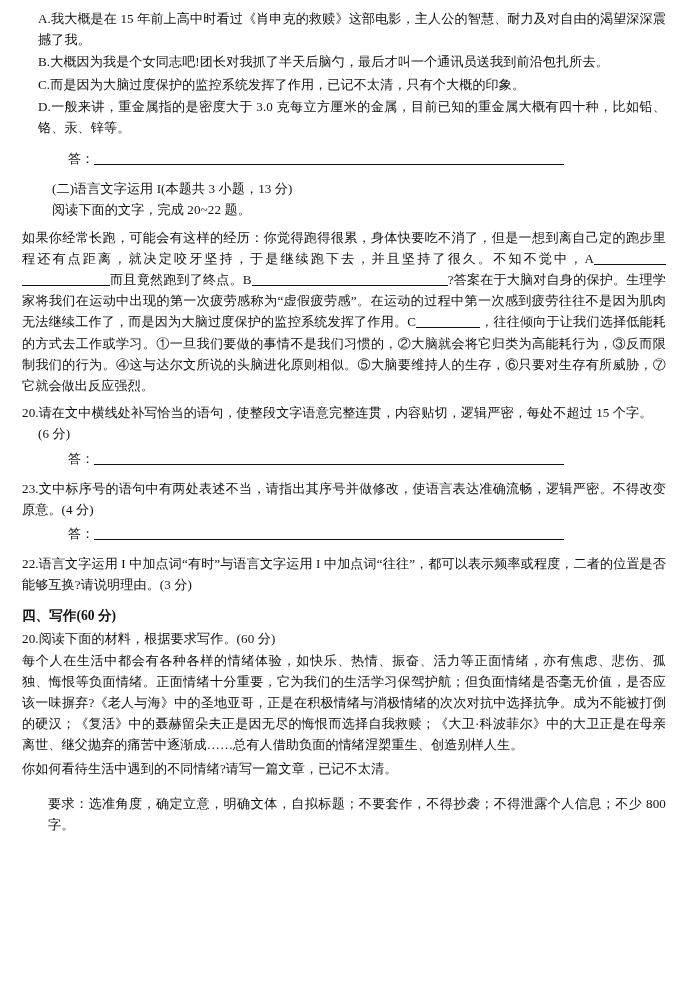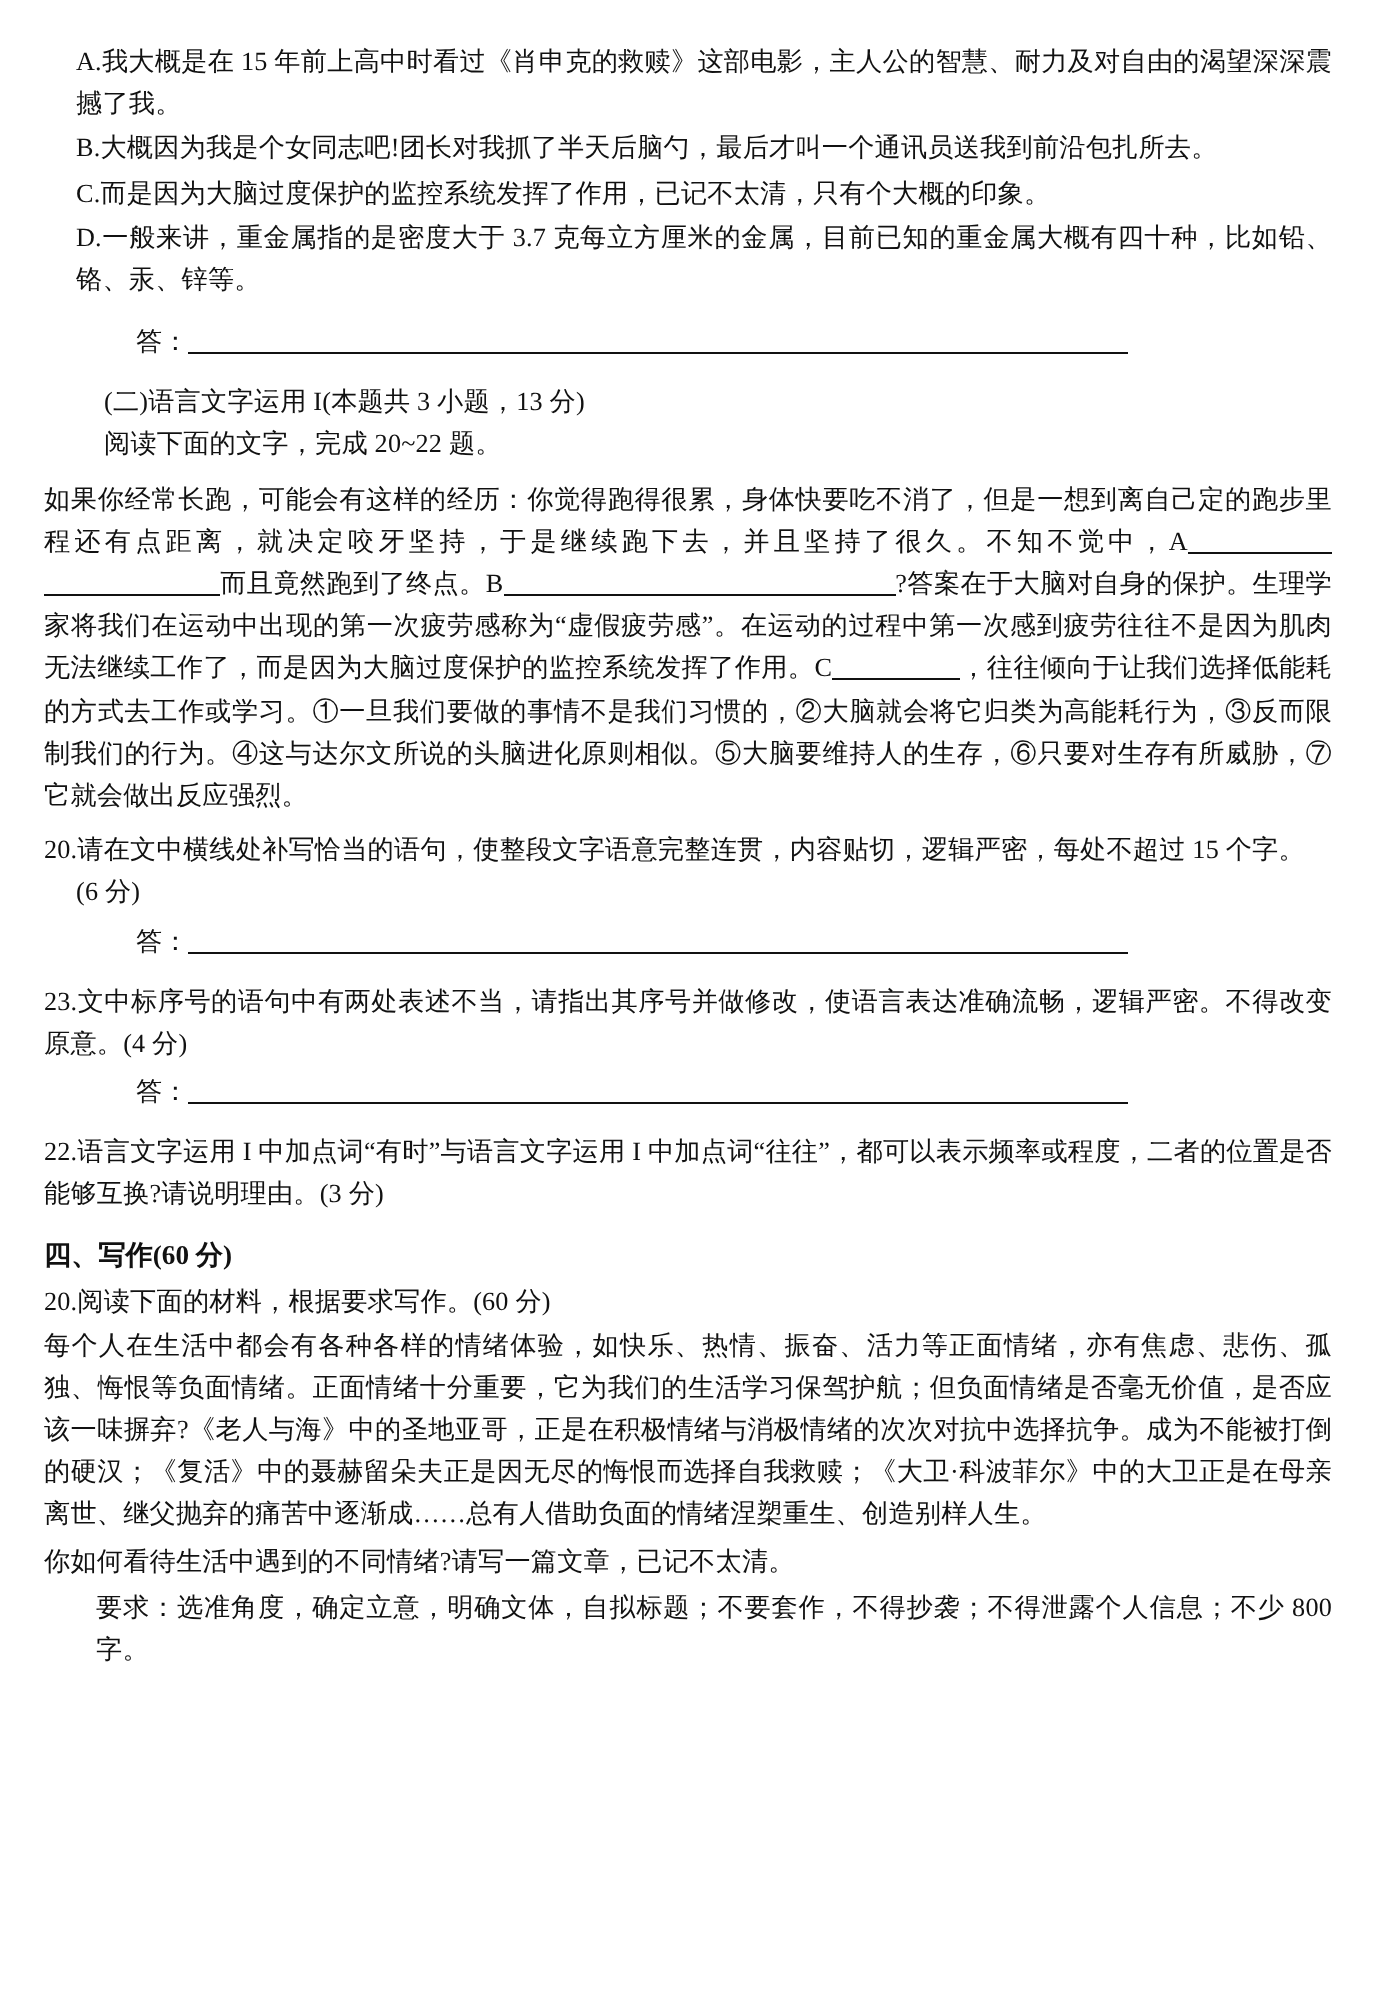--- a/index.html
+++ b/index.html
@@ -11,21 +11,21 @@
     width: 692px;
     height: 1006px;
     font-family: "Liberation Serif", "DejaVu Serif", serif;
     color: #111;
     overflow: hidden;
   }
   .page {
     position: relative;
     width: 692px;
     height: 1006px;
-    padding: 20px 26px 0 22px;
+    padding: 8px 26px 0 22px;
     box-sizing: border-box;
   }
   .line {
     font-size: 13.1px;
     line-height: 1.62;
     letter-spacing: 0.1px;
     text-align: justify;
     white-space: normal;
   }
   .blk {
@@ -84,21 +84,21 @@
   .gap-sm { height: 6px; }
 </style>
 </head>
 <body>
 
 <div class="page">
 
   <div class="line blk opt">A.我大概是在 15 年前上高中时看过《肖申克的救赎》这部电影，主人公的智慧、耐力及对自由的渴望深深震撼了我。</div>
   <div class="line blk opt">B.大概因为我是个女同志吧!团长对我抓了半天后脑勺，最后才叫一个通讯员送我到前沿包扎所去。</div>
   <div class="line blk opt">C.而是因为大脑过度保护的监控系统发挥了作用，已记不太清，只有个大概的印象。</div>
-  <div class="line blk opt">D.一般来讲，重金属指的是密度大于 3.7 克每立方厘米的金属，目前已知的重金属大概有四十种，比如铅、铬、汞、锌等。</div>
+  <div class="line blk opt">D.一般来讲，重金属指的是密度大于 3.0 克每立方厘米的金属，目前已知的重金属大概有四十种，比如铅、铬、汞、锌等。</div>
 
   <div class="gap-sm"></div>
 
   <div class="ans">
     <span>答：</span><span class="rule" style="width:470px"></span>
   </div>
 
   <div class="gap-sm"></div>
 
   <div class="line center-ind">(二)语言文字运用 I(本题共 3 小题，13 分)</div>
@@ -142,17 +142,17 @@
   </div>
 
   <div class="line" style="padding-left:0;">
     <span class="para-ind" style="display:inline;">每个人在生活中都会有各种各样的情绪体验，如快乐、热情、振奋、活力等正面情绪，亦有焦虑、悲伤、孤独、悔恨等负面情绪。正面情绪十分重要，它为我们的生活学习保驾护航；但负面情绪是否毫无价值，是否应该一味摒弃?《老人与海》中的圣地亚哥，正是在积极情绪与消极情绪的次次对抗中选择抗争。成为不能被打倒的硬汉；《复活》中的聂赫留朵夫正是因无尽的悔恨而选择自我救赎；《大卫·科波菲尔》中的大卫正是在母亲离世、继父抛弃的痛苦中逐渐成……总有人借助负面的情绪涅槊重生、创造别样人生。</span>
   </div>
 
   <div class="line" style="margin-top:2px;">
     <span class="para-ind" style="display:inline;">你如何看待生活中遇到的不同情绪?请写一篇文章，已记不太清。</span>
   </div>
 
-  <div class="line" style="margin-top:2px; padding-left:26px;">
+  <div class="line" style="margin-top:14px; padding-left:26px;">
     <span>要求：</span><span>选准角度，确定立意，明确文体，自拟标题；不要套作，不得抄袭；不得泄露个人信息；不少 800 字。</span>
   </div>
 
 </div>
 
 </body></html>

